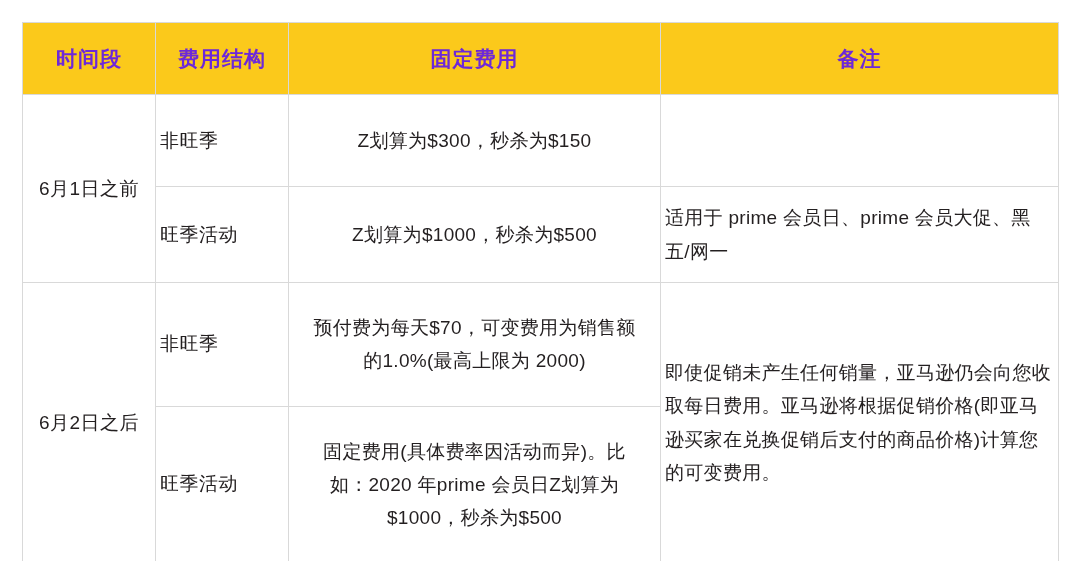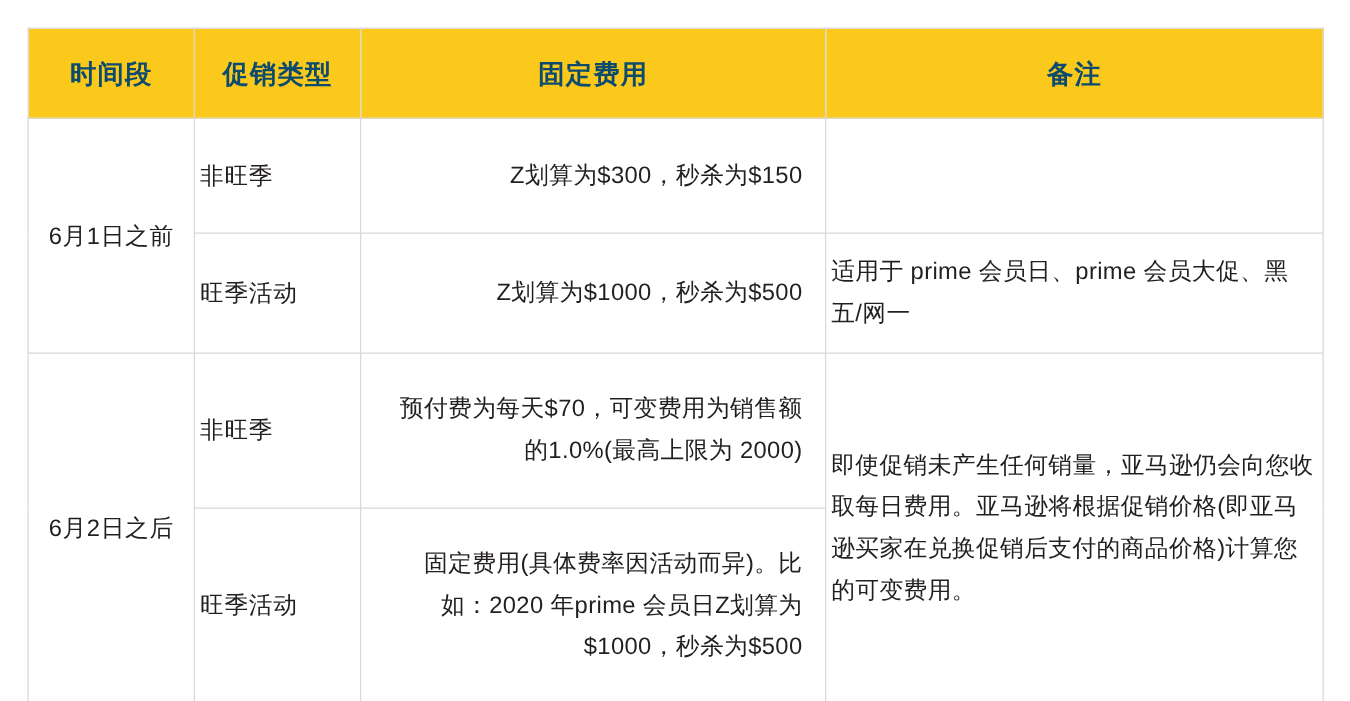--- a/index.html
+++ b/index.html
@@ -27,41 +27,41 @@
     table-layout: fixed;
     border: 1px solid #d9d9d9;
   }
   table.fee-table td, table.fee-table th {
     border: 1px solid #d9d9d9;
     vertical-align: middle;
     box-sizing: border-box;
   }
   thead th {
     background: #fbc91b;
-    color: #0c4a6e;
+    color: #6d28d9;
     font-size: 21px;
     font-weight: bold;
     text-align: center;
     height: 72px;
     padding: 0 8px;
     letter-spacing: 1px;
   }
   td.period {
     text-align: center;
     font-size: 19px;
     padding: 0 4px;
     letter-spacing: 0.5px;
   }
   td.promo {
     font-size: 19px;
     padding: 0 4px;
     letter-spacing: 0.5px;
   }
   td.fee {
-    text-align: right;
+    text-align: center;
     font-size: 19px;
     padding: 28px 18px;
     line-height: 1.75;
     letter-spacing: 0.3px;
   }
   td.note {
     text-align: left;
     font-size: 19px;
     padding: 14px 4px;
     line-height: 1.75;
@@ -81,21 +81,21 @@
   <table class="fee-table">
     <colgroup>
       <col style="width:133px">
       <col style="width:133px">
       <col style="width:372px">
       <col style="width:398px">
     </colgroup>
     <thead>
       <tr>
         <th>时间段</th>
-        <th>促销类型</th>
+        <th>费用结构</th>
         <th>固定费用</th>
         <th>备注</th>
       </tr>
     </thead>
     <tbody>
       <tr class="row-h1">
         <td class="period" rowspan="2">6月1日之前</td>
         <td class="promo">非旺季</td>
         <td class="fee">Z划算为$300，秒杀为$150</td>
         <td class="note blank-cell"></td>

